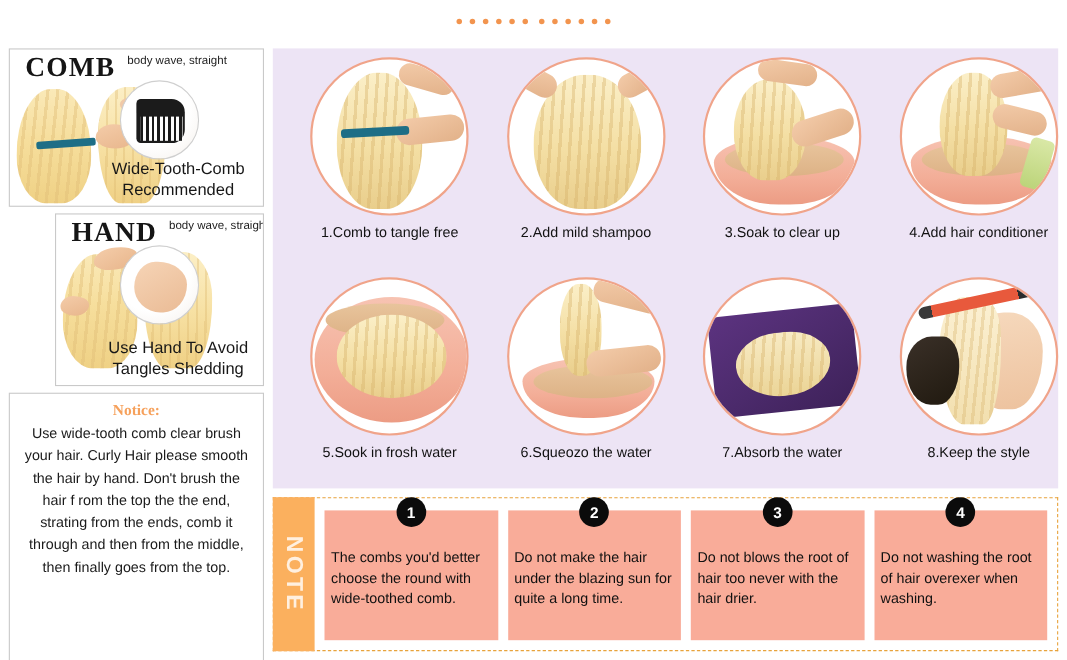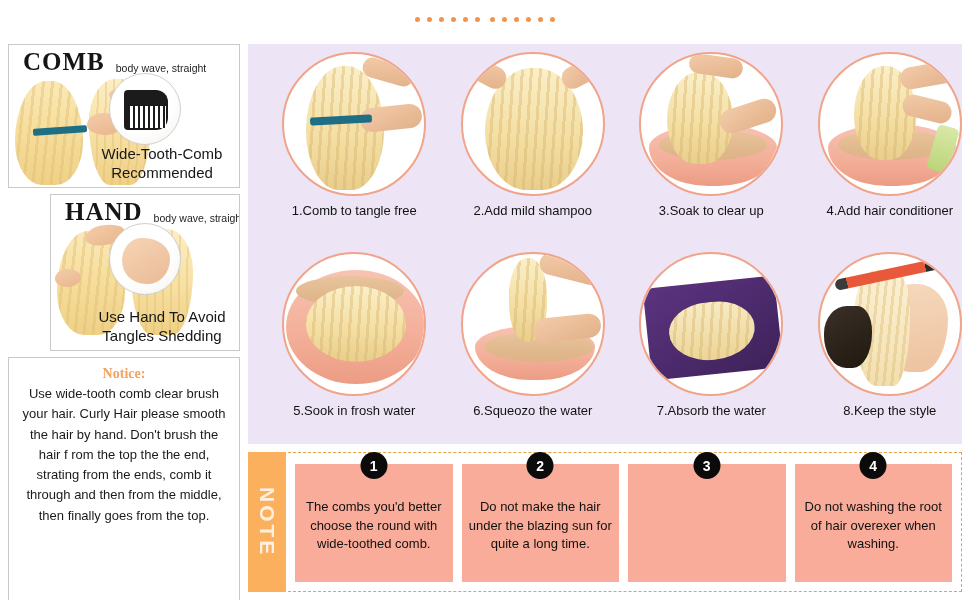--- a/index.html
+++ b/index.html
@@ -61,21 +61,21 @@
   }
   .panel-comb { height: 144px; margin-bottom: 6px; }
   .panel-hand { height: 157px; margin-bottom: 6px; margin-left: 42px; }
   .panel-notice { height: 244px; padding: 8px 10px 6px 10px; }
 
   .pnl-head {
     position: absolute;
     left: 0; top: 4px;
     width: 100%;
     display: flex;
-    align-items: flex-end;
+    align-items: flex-start;
     padding-left: 14px;
   }
   .pnl-word {
     font-family: "Liberation Serif", serif;
     font-weight: bold;
     font-size: 25px;
     letter-spacing: 1px;
     color: #151515;
     line-height: 1;
   }
@@ -356,21 +356,20 @@
     border-radius: 50%;
     background: #0b0b0b;
     color: #ffffff;
     font-size: 14px;
     font-weight: bold;
     display: flex;
     align-items: center;
     justify-content: center;
   }
   .note-text {
-    text-align: center;
     font-size: 13px;
     line-height: 1.45;
     color: #111111;
   }
 </style>
 </head>
 <body>
 
 <div class="title-bar">
   <span class="dots" id="dots-left">
@@ -550,20 +549,21 @@
       <div class="note-text">The combs you'd better choose the round with wide-toothed comb.</div>
     </div>
 
     <div class="note-card">
       <div class="badge">2</div>
       <div class="note-text">Do not make the hair under the blazing sun for quite a long time.</div>
     </div>
 
     <div class="note-card">
       <div class="badge">3</div>
+      <div class="note-text">Do not blows the root of hair too never with the hair drier.</div>
     </div>
 
     <div class="note-card">
       <div class="badge">4</div>
       <div class="note-text">Do not washing the root of hair overexer when washing.</div>
     </div>
 
   </div>
 </div>
 

